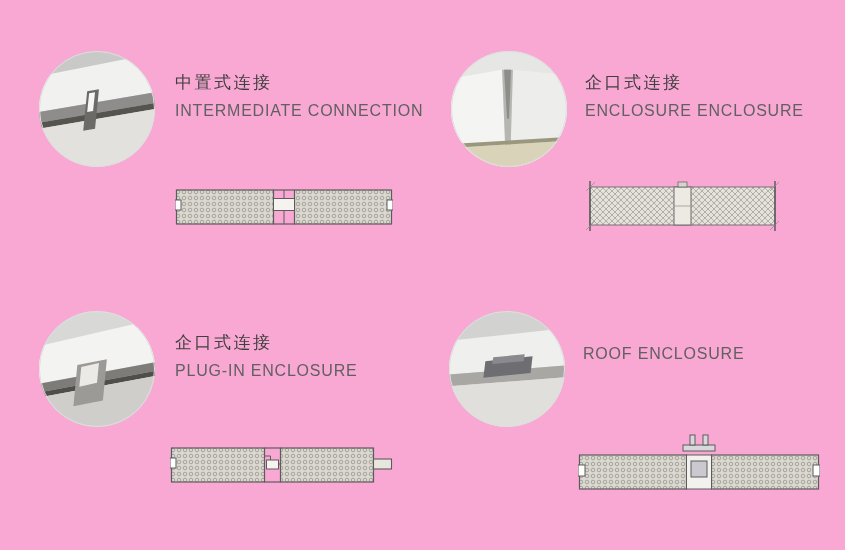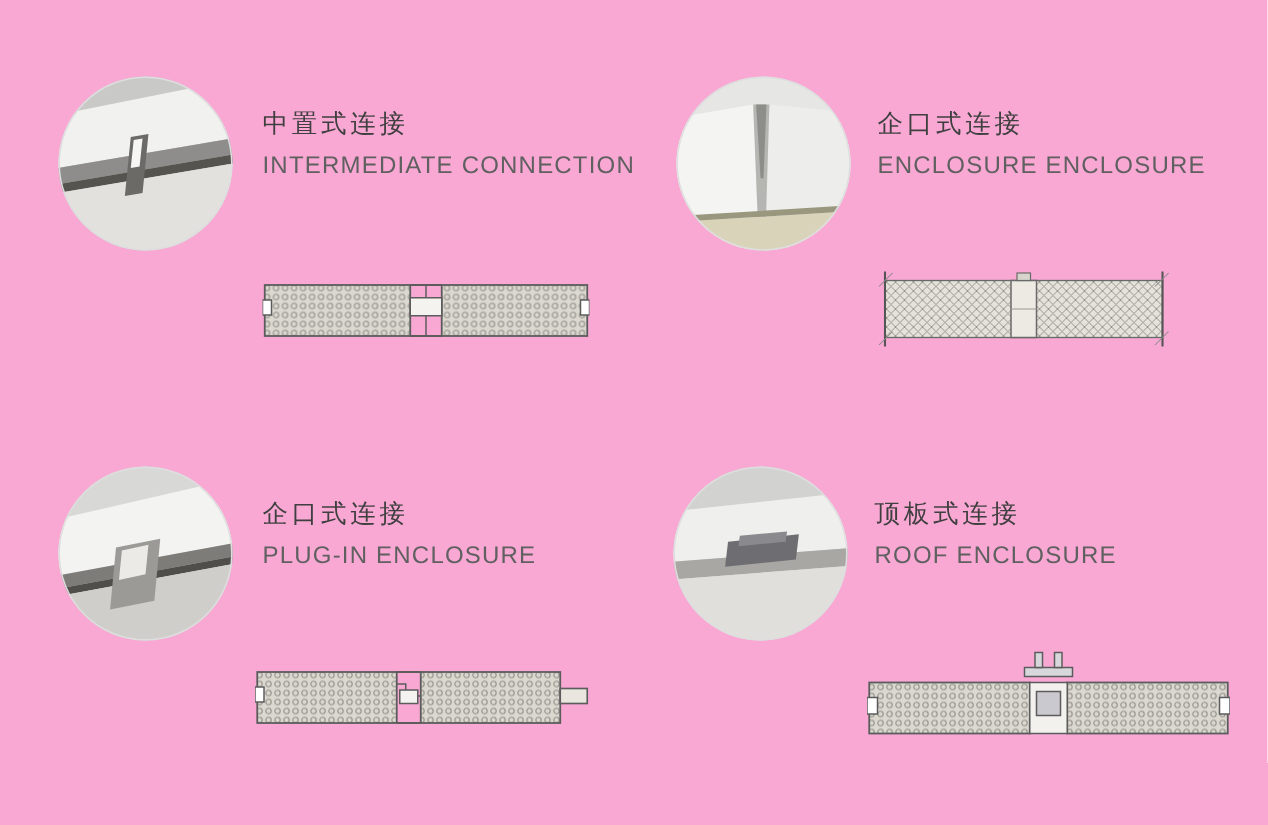--- a/index.html
+++ b/index.html
@@ -159,21 +159,20 @@
           <polygon points="-5,32 125,18 125,56 -5,66" fill="#efefed"></polygon>
           <polygon points="-5,66 125,56 125,68 -5,78" fill="#a8a7a4"></polygon>
           <polygon points="-5,78 125,68 125,120 -5,120" fill="#e0dfdc"></polygon>
           <polygon points="38,52 86,47 84,64 36,69" fill="#6e6d71"></polygon>
           <polygon points="46,48 78,45 77,52 45,55" fill="#8a898d"></polygon>
         </g>
         <circle cx="60" cy="60" r="58.5" fill="none" stroke="#dedede" stroke-width="1"></circle>
       </svg>
     </div>
     <div class="titles">
-      <div class="title-zh">顶板式连接</div>
       <div class="title-en">ROOF ENCLOSURE</div>
     </div>
     <div class="diagram d4">
       <svg viewBox="0 0 242 66">
         <rect x="1.5" y="24" width="107" height="34" fill="url(#pat-dots)" stroke="#5c5c5c" stroke-width="1.2"></rect>
         <rect x="133.5" y="24" width="107" height="34" fill="url(#pat-dots)" stroke="#5c5c5c" stroke-width="1.2"></rect>
         <rect x="108.5" y="24" width="25" height="34" fill="#f2f1ee" stroke="#5c5c5c" stroke-width="1"></rect>
         <rect x="113" y="30" width="16" height="16" fill="#c9c9cf" stroke="#5c5c5c" stroke-width="1"></rect>
         <rect x="105" y="14" width="32" height="6" fill="#d8d8dc" stroke="#5c5c5c" stroke-width="1"></rect>
         <rect x="112" y="4" width="5" height="10" fill="#d8d8dc" stroke="#5c5c5c" stroke-width="1"></rect>

